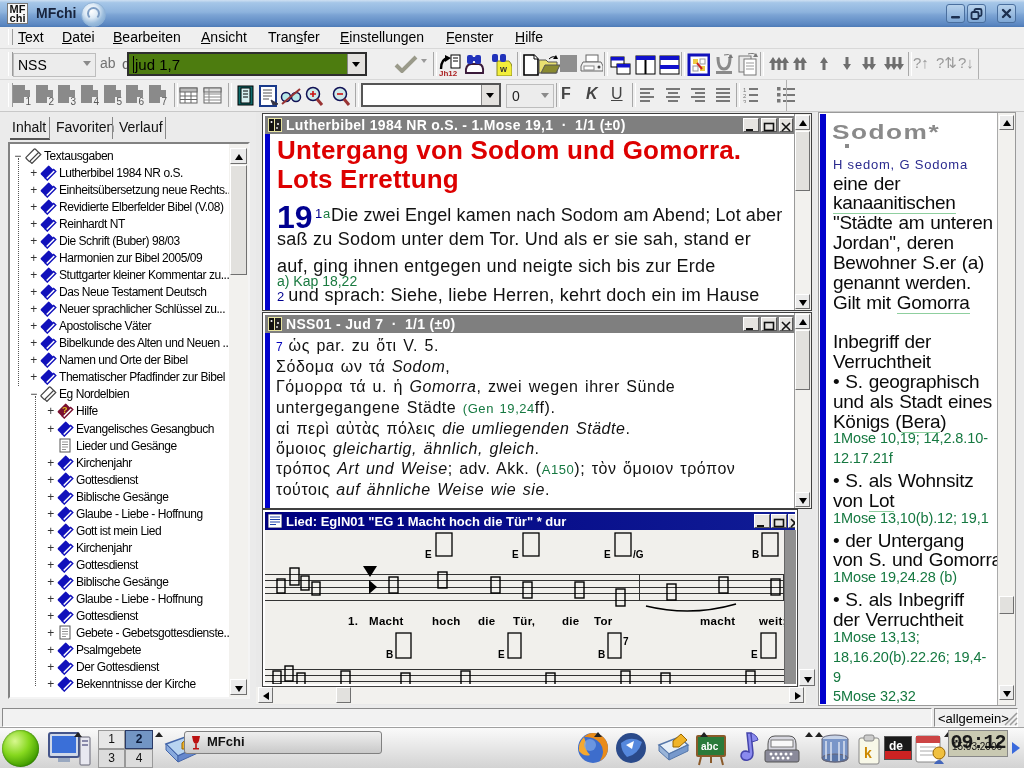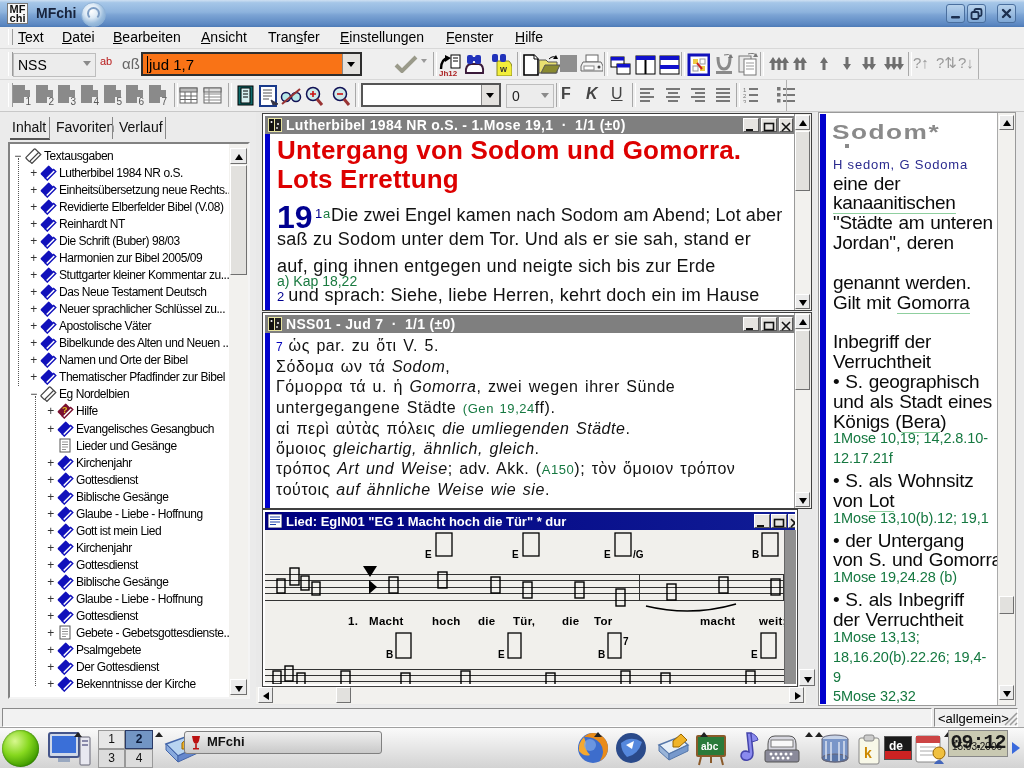--- a/index.html
+++ b/index.html
@@ -77,23 +77,23 @@
   <span class="abs mi" style="left:340px;"><u>E</u>instellungen</span>
   <span class="abs mi" style="left:446px;"><u>F</u>enster</span>
   <span class="abs mi" style="left:515px;"><u>H</u>ilfe</span>
 </div>
 <div class="abs" id="tb1">
   <div class="abs grip" style="left:8px;top:3px;height:24px;"></div>
   <div class="abs" style="left:13px;top:4px;width:81px;height:22px;background:#ececec;border:1px solid #bdbdbd;">
     <span style="position:absolute;left:4px;top:3px;font-size:14px;color:#000000;">NSS</span>
     <span style="position:absolute;right:4px;top:7px;width:0;height:0;border:4px solid transparent;border-top:5px solid #8a8a8a;"></span>
   </div>
-  <span class="abs" style="left:100px;top:6px;font-size:11px;color:#b91c1c;">ab</span>
+  <span class="abs" style="left:100px;top:6px;font-size:14px;color:#737373;">ab</span>
   <span class="abs" style="left:122px;top:6px;font-size:15px;color:#666;">αß</span>
-  <div class="abs" style="left:141px;top:3px;width:221px;height:24px;background:#f97316;border:2px solid #2e2e2e;box-sizing:border-box;">
+  <div class="abs" style="left:127px;top:3px;width:240px;height:24px;background:#4d7c0f;border:2px solid #2e2e2e;box-sizing:border-box;">
     <span style="position:absolute;left:4px;top:2px;font-size:15px;color:#000;border-left:1px solid #000;padding-left:1px;">jud 1,7</span>
     <div style="position:absolute;right:0;top:0;width:17px;height:20px;background:#e4e2df;border-left:1px solid #888;">
       <span style="position:absolute;left:4px;top:8px;width:0;height:0;border:4px solid transparent;border-top:5px solid #000;"></span>
     </div>
   </div>
   <svg class="abs" style="left:394px;top:6px;" width="24" height="18">
       <path d="M2 10 L8 16 L22 2" stroke="#9a9a8a" stroke-width="4" fill="none"></path>
     </svg>
   <span class="abs" style="left:421px;top:10px;width:0;height:0;border:3px solid transparent;border-top:4px solid #999;"></span>
   <div class="abs tsep" style="left:433px;"></div>
@@ -832,20 +832,21 @@
   </div>
 </div>
 <div class="abs" id="rpanel">
   <div style="position:absolute;left:13px;top:7px;font-size:21px;font-weight:bold;color:#8a8a8a;letter-spacing:1.2px;transform:scaleX(1.25);transform-origin:0 0;">Sodom*</div>
     <div style="position:absolute;left:26px;top:31px;width:4px;height:4px;background:#8a8a8a;"></div>
   <div style="position:absolute;left:14px;top:44px;font-size:13px;color:#2a2a8e;letter-spacing:0.8px;word-spacing:0;">H sedom, G Sodoma</div>
   <div class="rline" style="top:60px;">eine der</div>
     <div class="rline" style="top:79px;"><span class="lnk">kanaanitischen</span></div>
     <div class="rline" style="top:99px;">"Städte am unteren</div>
     <div class="rline" style="top:119px;">Jordan", deren</div>
+    <div class="rline" style="top:139px;">Bewohner S.er (a)</div>
     <div class="rline" style="top:159px;">genannt werden.</div>
     <div class="rline" style="top:179px;">Gilt mit <span class="lnk">Gomorra</span></div>
     <div class="rline" style="top:218px;">Inbegriff der</div>
     <div class="rline" style="top:238px;">Verruchtheit</div>
     <div class="rline" style="top:258px;">• S. geographisch</div>
     <div class="rline" style="top:278px;">und als Stadt eines</div>
     <div class="rline" style="top:298px;">Königs (<span class="lnk">Bera</span>)</div>
     <div class="rline grn" style="top:317px;">1Mose 10,19; 14,2.8.10-</div>
     <div class="rline grn" style="top:337px;">12.17.21f</div>
     <div class="rline" style="top:357px;">• S. als Wohnsitz</div>

